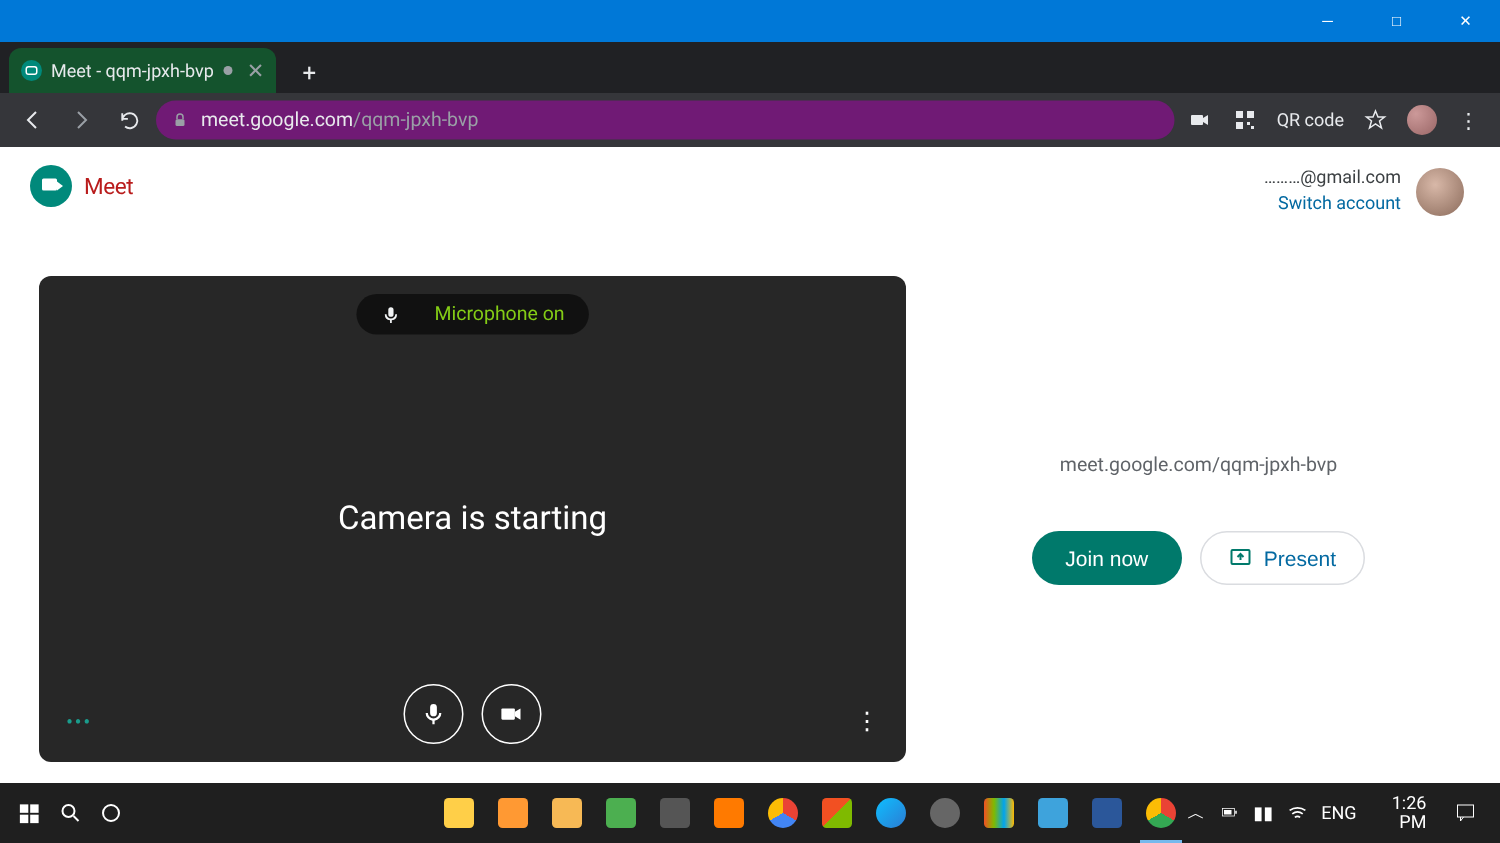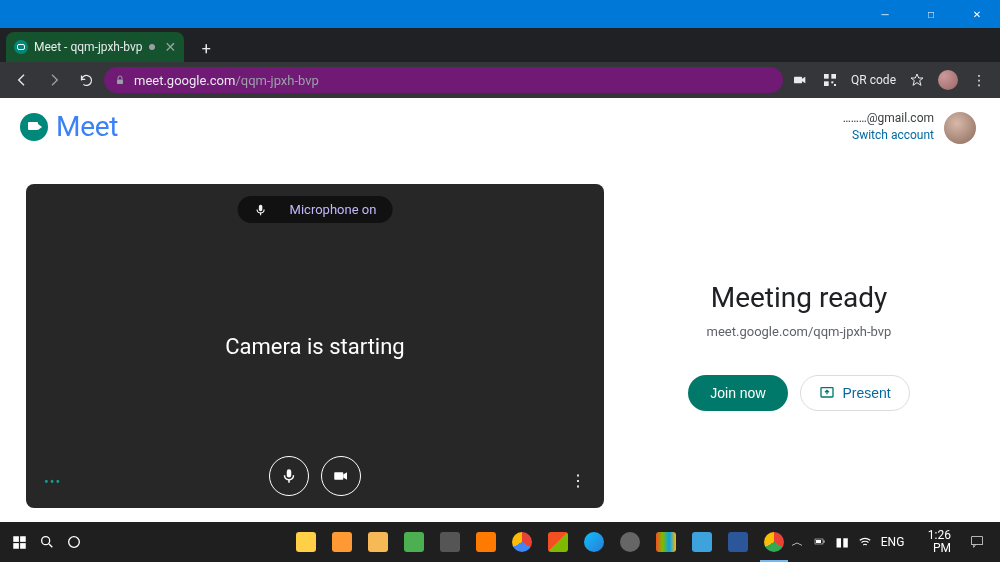--- a/index.html
+++ b/index.html
@@ -33,33 +33,33 @@
 
   
   .page { width: 100%; height: calc(562px - 28px - 34px - 36px - 40px); background: #fff; position: relative; font-family: Roboto, Arial, sans-serif; }
 
   
   .meet-header { display: flex; align-items: flex-start; justify-content: space-between; padding: 12px 24px 0 20px; }
   .meet-logo { display: flex; align-items: center; gap: 8px; color: #5f6368; }
   .meet-logo .hangouts-icon { width: 28px; height: 28px; background:#00897b; border-radius:50%; position:relative;}
   .meet-logo .hangouts-icon::before { content:""; position:absolute; left:8px; top:9px; width:10px; height:8px; background:#fff; border-radius:1px;}
   .meet-logo .hangouts-icon::after { content:""; position:absolute; right:6px; top:11px; width:0; height:0; border-top:3px solid transparent;border-bottom:3px solid transparent; border-left:4px solid #fff;}
-  .meet-logo-text { font-size: 28px; color: #3b82f6; letter-spacing: -0.3px; }
+  .meet-logo-text { font-size: 15px; color: #b91c1c; letter-spacing: -0.3px; }
   .account { text-align: right; font-size: 12px; color: #5f6368; display:flex; align-items:center; gap:10px;justify-content:center;}
   .account .acc-text { line-height:1.4; }
   .account .email { color: #3c4043; white-space:nowrap;}
   .account .switch { color: #0369a1; }
   .account .avatar-big { width: 32px; height: 32px; border-radius: 50%; background: radial-gradient(circle at 40% 35%, #d8b8a8, #8a6a5a); margin-top:2px;}
 
   
   .body { display: flex; align-items: flex-start; padding: 40px 26px 0 26px; gap: 20px; }
 
   
   .preview { width: 578px; height: 324px; background: #272727; border-radius: 8px; position: relative; color: #fff; overflow:hidden; }
-  .mic-pill { position: absolute; top: 12px; left: 50%; transform: translateX(-50%); background: rgba(0,0,0,.55); padding: 6px 16px; border-radius: 16px; font-size: 13px; display: flex; align-items: center; gap: 22px; color:#c4b5fd;}
+  .mic-pill { position: absolute; top: 12px; left: 50%; transform: translateX(-50%); background: rgba(0,0,0,.55); padding: 6px 16px; border-radius: 16px; font-size: 13px; display: flex; align-items: center; gap: 22px; color:#84cc16;}
   .mic-pill svg { width:14px; height:14px; fill:#f1f3f4;}
   .preview .center { font-size: 22px; position:absolute; top:50%; left:50%; transform:translate(-50%,-50%);}
   .controls { position: absolute; bottom: 12px; left: 0; right: 0; display: flex; justify-content: center; gap: 12px; }
   .ctrl-btn { width: 40px; height: 40px; border: 1.5px solid #fff; border-radius: 50%; display:flex; align-items:center; justify-content:center; }
   .ctrl-btn svg { width:18px; height:18px; fill:#fff;}
   .dots-left { position: absolute; bottom: 18px; left: 18px; color:#1a9c8c; font-size: 14px; letter-spacing:1px;}
   .dots-right { position: absolute; bottom: 18px; right: 18px; color:#fff; font-size: 16px;}
 
   
   .right { flex: 1; display:flex; flex-direction:column; align-items:center; justify-content:center; min-height:324px; }
@@ -189,21 +189,20 @@
           <svg viewBox="0 0 24 24">
               <rect x="3" y="7" width="12" height="10" rx="1"></rect>
               <path d="M15 10l5-3v10l-5-3z"></path>
             </svg>
         </div>
       </div>
       <div class="dots-right">⋮</div>
     </div>
 
     <div class="right">
-      <h1>Meeting ready</h1>
       <div class="url">meet.google.com/qqm-jpxh-bvp</div>
       <div class="actions">
         <button class="join">Join now</button>
         <button class="present">
           <svg viewBox="0 0 24 24">
               <rect x="3" y="4" width="18" height="14" rx="1"></rect>
               <path d="M12 14V8m-3 3 3-3 3 3"></path>
             </svg>
           <span>Present</span>
         </button>

